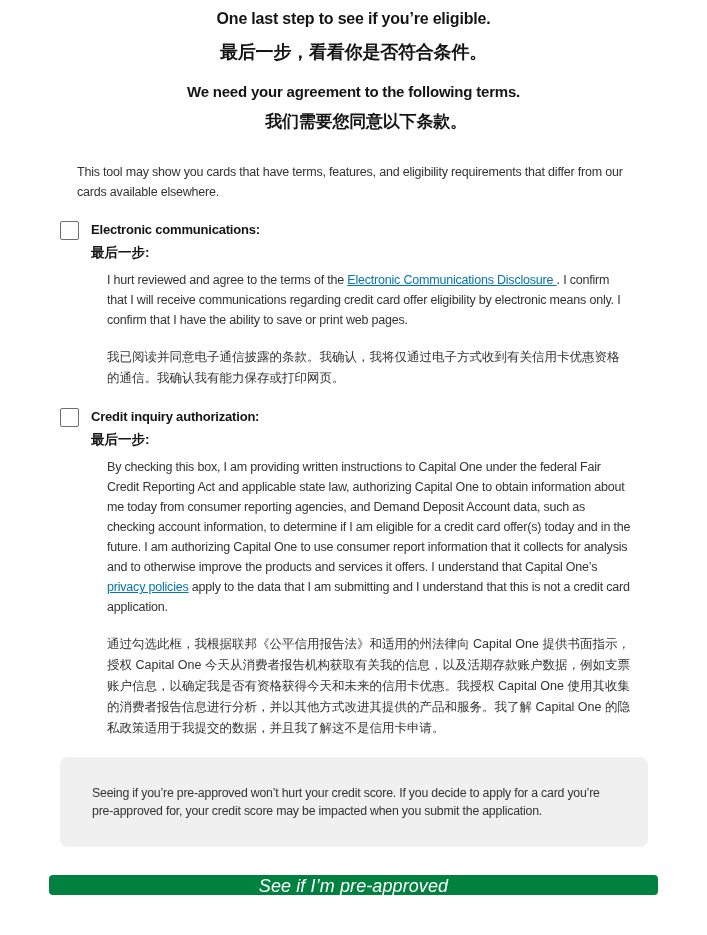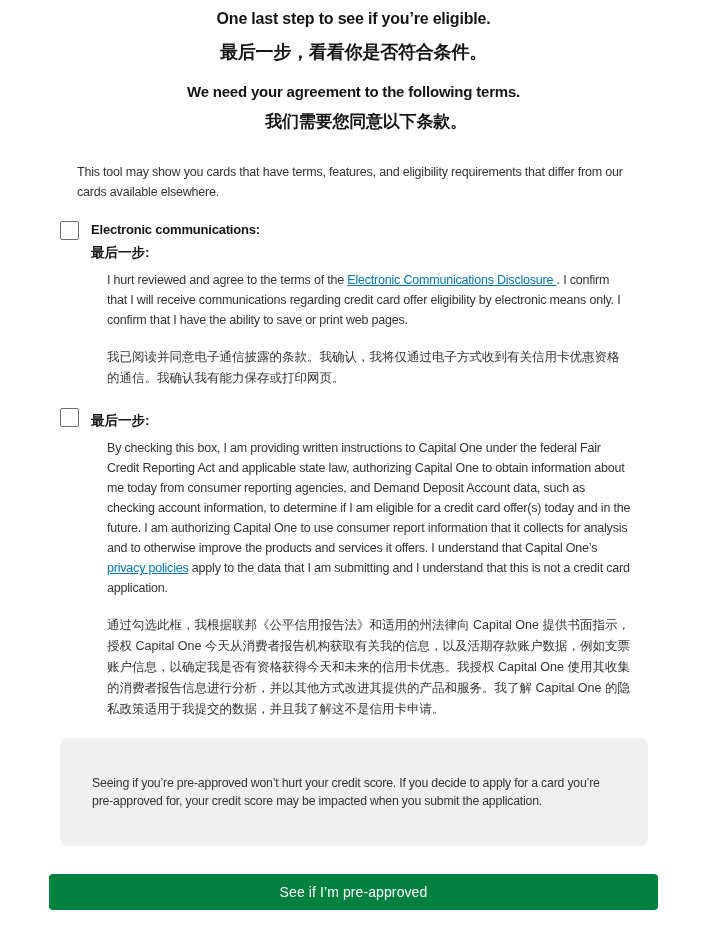--- a/index.html
+++ b/index.html
@@ -47,34 +47,35 @@
   .term-body .txt-en { margin-top: 7px; }
   .term-body .txt-zh { margin-top: 7px; }
 
   a.link { color: var(--link-blue); text-decoration: underline; cursor: pointer; }
 
   
   .notice {
     margin-top: 18px;
     background: var(--notice-bg);
     border-radius: 8px;
-    padding: 19px 15px;
+    padding: 10px 15px;
   }
   .notice .txt-en { font-size: 12.3px; line-height: 18px; }
   .notice .txt-zh { font-size: 12.3px; line-height: 18px; margin-top: 7px; }
 
   
   .button-row { padding: 0 49px; margin-top: 28px; }
   .cta {
-    display: block; width: 100%; height: 36px;
+    display: block; width: 100%; height: 20px;
     background: var(--accent-green);
     color: #ffffff;
     border: none; border-radius: 4px;
-    font-family: inherit; font-size: 14px; letter-spacing: 0.1px;
+    font-family: inherit; font-size: 18px; letter-spacing: 0.1px;
     cursor: pointer;
+    font-style: italic;
   }
 </style>
 </head>
 <body>
 
 <div class="page">
 
   <h1 class="hd title-en">One last step to see if you’re eligible.</h1>
   <h1 class="hd title-zh">最后一步，看看你是否符合条件。</h1>
   <h2 class="hd subtitle-en">We need your agreement to the following terms.</h2>
@@ -95,20 +96,21 @@
       <div class="term-body">
         <p class="txt-en"><span>I hurt reviewed and agree to the terms of the </span><a class="link">Electronic Communications Disclosure </a><span>. I confirm that I will receive communications regarding credit card offer eligibility by electronic means only. I confirm that I have the ability to save or print web pages.</span></p>
         <p class="txt-zh">我已阅读并同意电子通信披露的条款。我确认，我将仅通过电子方式收到有关信用卡优惠资格的通信。我确认我有能力保存或打印网页。</p>
       </div>
     </div>
 
     <div class="term">
       <div class="term-head">
         <span class="checkbox" role="checkbox" aria-checked="false"></span>
         <div class="term-labels">
+          <div class="label-en">Credit inquiry authorization:</div>
           <div class="label-zh">最后一步:</div>
         </div>
       </div>
       <div class="term-body">
         <p class="txt-en"><span>By checking this box, I am providing written instructions to Capital One under the federal Fair Credit Reporting Act and applicable state law, authorizing Capital One to obtain information about me today from consumer reporting agencies, and Demand Deposit Account data, such as checking account information, to determine if I am eligible for a credit card offer(s) today and in the future. I am authorizing Capital One to use consumer report information that it collects for analysis and to otherwise improve the products and services it offers. I understand that Capital One’s </span><a class="link">privacy policies</a><span> apply to the data that I am submitting and I understand that this is not a credit card application.</span></p>
         <p class="txt-zh">通过勾选此框，我根据联邦《公平信用报告法》和适用的州法律向 Capital One 提供书面指示，授权 Capital One 今天从消费者报告机构获取有关我的信息，以及活期存款账户数据，例如支票账户信息，以确定我是否有资格获得今天和未来的信用卡优惠。我授权 Capital One 使用其收集的消费者报告信息进行分析，并以其他方式改进其提供的产品和服务。我了解 Capital One 的隐私政策适用于我提交的数据，并且我了解这不是信用卡申请。</p>
       </div>
     </div>
 
     <div class="notice">

